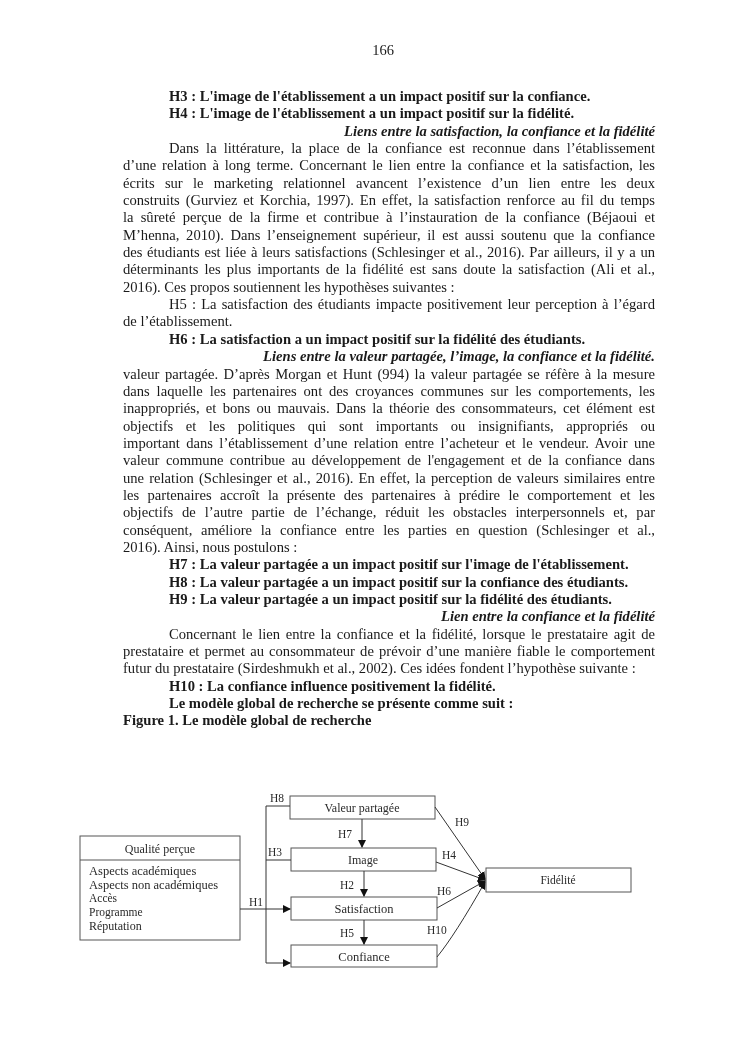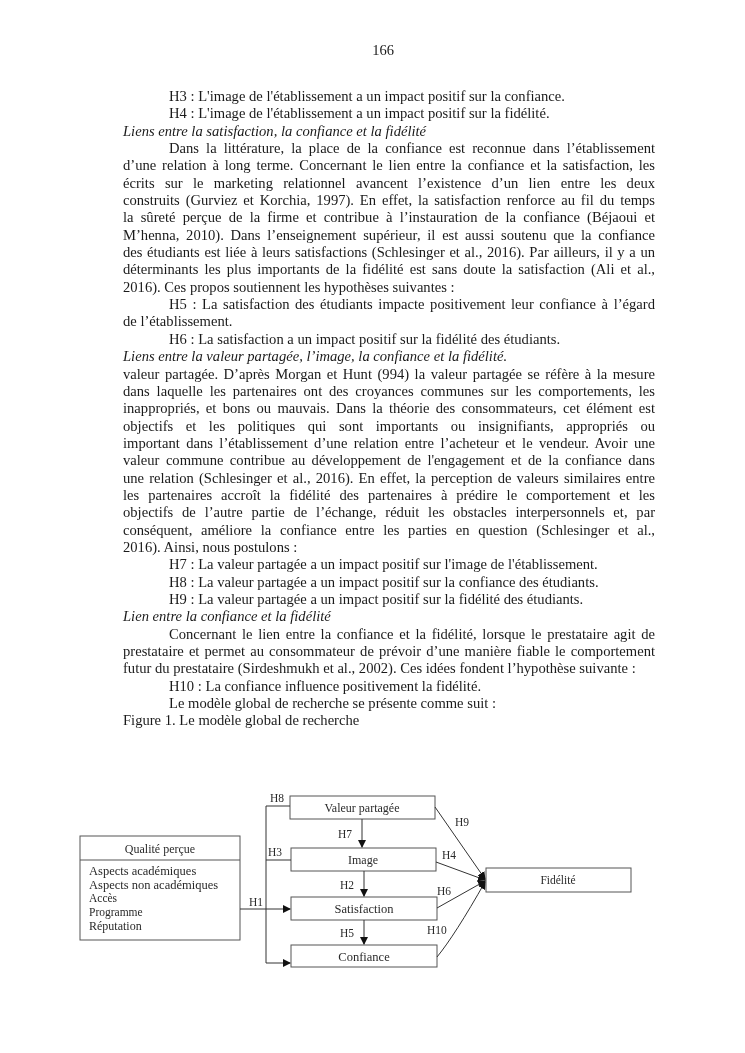--- a/index.html
+++ b/index.html
@@ -1,25 +1,25 @@
 <!DOCTYPE html>
 <html><head>
 <meta charset="utf-8">
 <style>
   html, body { margin: 0; padding: 0; background: #ffffff; }
   body { width: 745px; height: 1053px; position: relative; overflow: hidden;
          font-family: "Liberation Serif", "DejaVu Serif", serif; color: #1a1a1a; }
   .page-number { position: absolute; top: 42px; left: 0; width: 766px; text-align: center; font-size: 14.5px; }
   .text-block { position: absolute; top: 88px; left: 123px; width: 532px; font-size: 14.6px; line-height: 17.35px; }
-  .line { display: block; white-space: nowrap; }
+  .line { display: block; white-space: nowrap; font-weight: bold; }
   .para { text-align: justify; text-align-last: left; }
   .para .j { display: block; text-align: justify; text-align-last: justify; white-space: normal; }
   .para .l { display: block; text-align: right; font-family: Liberation Serif, serif; }
   .indent { padding-left: 46px; }
-  .heading { font-style: italic; display: block; }
+  .heading { font-style: italic; display: block; text-align: right; }
   .hyp { display: block; padding-left: 46px; }
   .caption { display: block; }
   #diagram { position: absolute; left: 0; top: 0; width: 745px; height: 1053px; pointer-events: none; }
   #diagram text { font-family: "Liberation Serif", "DejaVu Serif", serif; fill: #2a2a2a; }
 </style>
 </head>
 <body>
 
 <div class="page-number">166</div>
 
@@ -32,34 +32,34 @@
       <span class="j">d’une relation à long terme. Concernant le lien entre la confiance et la satisfaction, les</span>
       <span class="j">écrits sur le marketing relationnel avancent l’existence d’un lien entre les deux</span>
       <span class="j">construits (Gurviez et Korchia, 1997). En effet, la satisfaction renforce au fil du temps</span>
       <span class="j">la sûreté perçue de la firme et contribue à l’instauration de la confiance (Béjaoui et</span>
       <span class="j">M’henna, 2010). Dans l’enseignement supérieur, il est aussi soutenu que la confiance</span>
       <span class="j">des étudiants est liée à leurs satisfactions (Schlesinger et al., 2016). Par ailleurs, il y a un</span>
       <span class="j">déterminants les plus importants de la fidélité est sans doute la satisfaction (Ali et al.,</span>
       <span class="l">2016). Ces propos soutiennent les hypothèses suivantes :</span>
     </div>
     <div class="para">
-      <span class="j indent">H5 : La satisfaction des étudiants impacte positivement leur confiance à l’égard</span>
+      <span class="j indent">H5 : La satisfaction des étudiants impacte positivement leur perception à l’égard</span>
       <span class="l">de l’établissement.</span>
     </div>
     <span class="hyp line">H6 : La satisfaction a un impact positif sur la fidélité des étudiants.</span>
     <span class="heading line">Liens entre la valeur partagée, l’image, la confiance et la fidélité.</span>
     <div class="para">
       <span class="j">valeur partagée. D’après Morgan et Hunt (994) la valeur partagée se réfère à la mesure</span>
       <span class="j">dans laquelle les partenaires ont des croyances communes sur les comportements, les</span>
       <span class="j">inappropriés, et bons ou mauvais. Dans la théorie des consommateurs, cet élément est</span>
       <span class="j">objectifs et les politiques qui sont importants ou insignifiants, appropriés ou</span>
       <span class="j">important dans l’établissement d’une relation entre l’acheteur et le vendeur. Avoir une</span>
       <span class="j">valeur commune contribue au développement de l'engagement et de la confiance dans</span>
       <span class="j">une relation (Schlesinger et al., 2016). En effet, la perception de valeurs similaires entre</span>
-      <span class="j">les partenaires accroît la fidélité des partenaires à prédire le comportement et les</span>
+      <span class="j">les partenaires accroît la présente des partenaires à prédire le comportement et les</span>
       <span class="j">objectifs de l’autre partie de l’échange, réduit les obstacles interpersonnels et, par</span>
       <span class="j">conséquent, améliore la confiance entre les parties en question (Schlesinger et al.,</span>
       <span class="l">2016). Ainsi, nous postulons :</span>
     </div>
     <span class="hyp line">H7 : La valeur partagée a un impact positif sur l'image de l'établissement.</span>
     <span class="hyp line">H8 : La valeur partagée a un impact positif sur la confiance des étudiants.</span>
     <span class="hyp line">H9 : La valeur partagée a un impact positif sur la fidélité des étudiants.</span>
     <span class="heading line">Lien entre la confiance et la fidélité</span>
     <div class="para">
       <span class="j indent">Concernant le lien entre la confiance et la fidélité, lorsque le prestataire agit de</span>

